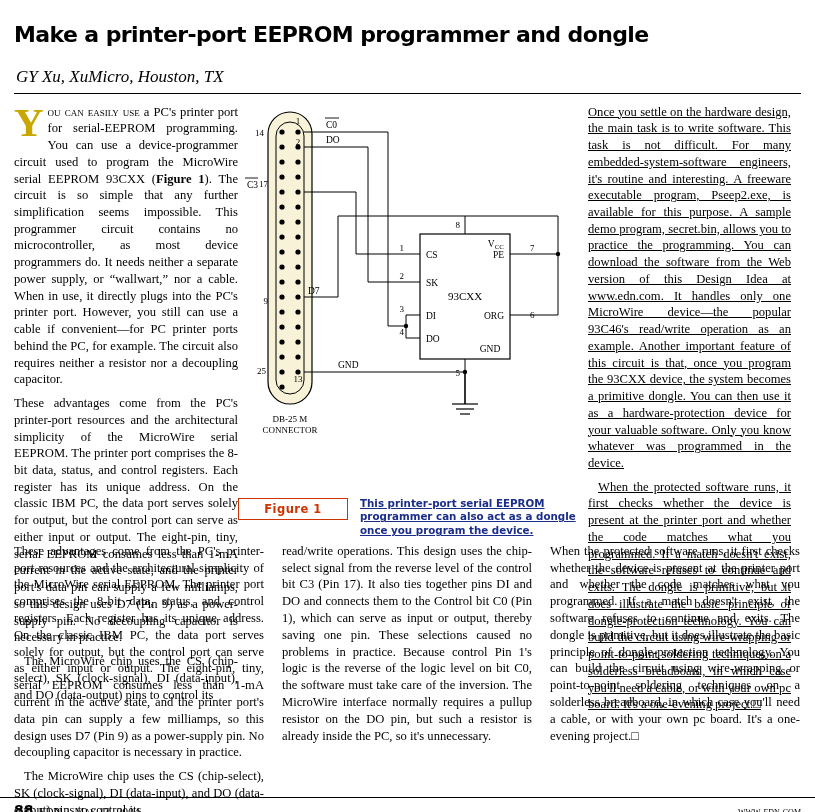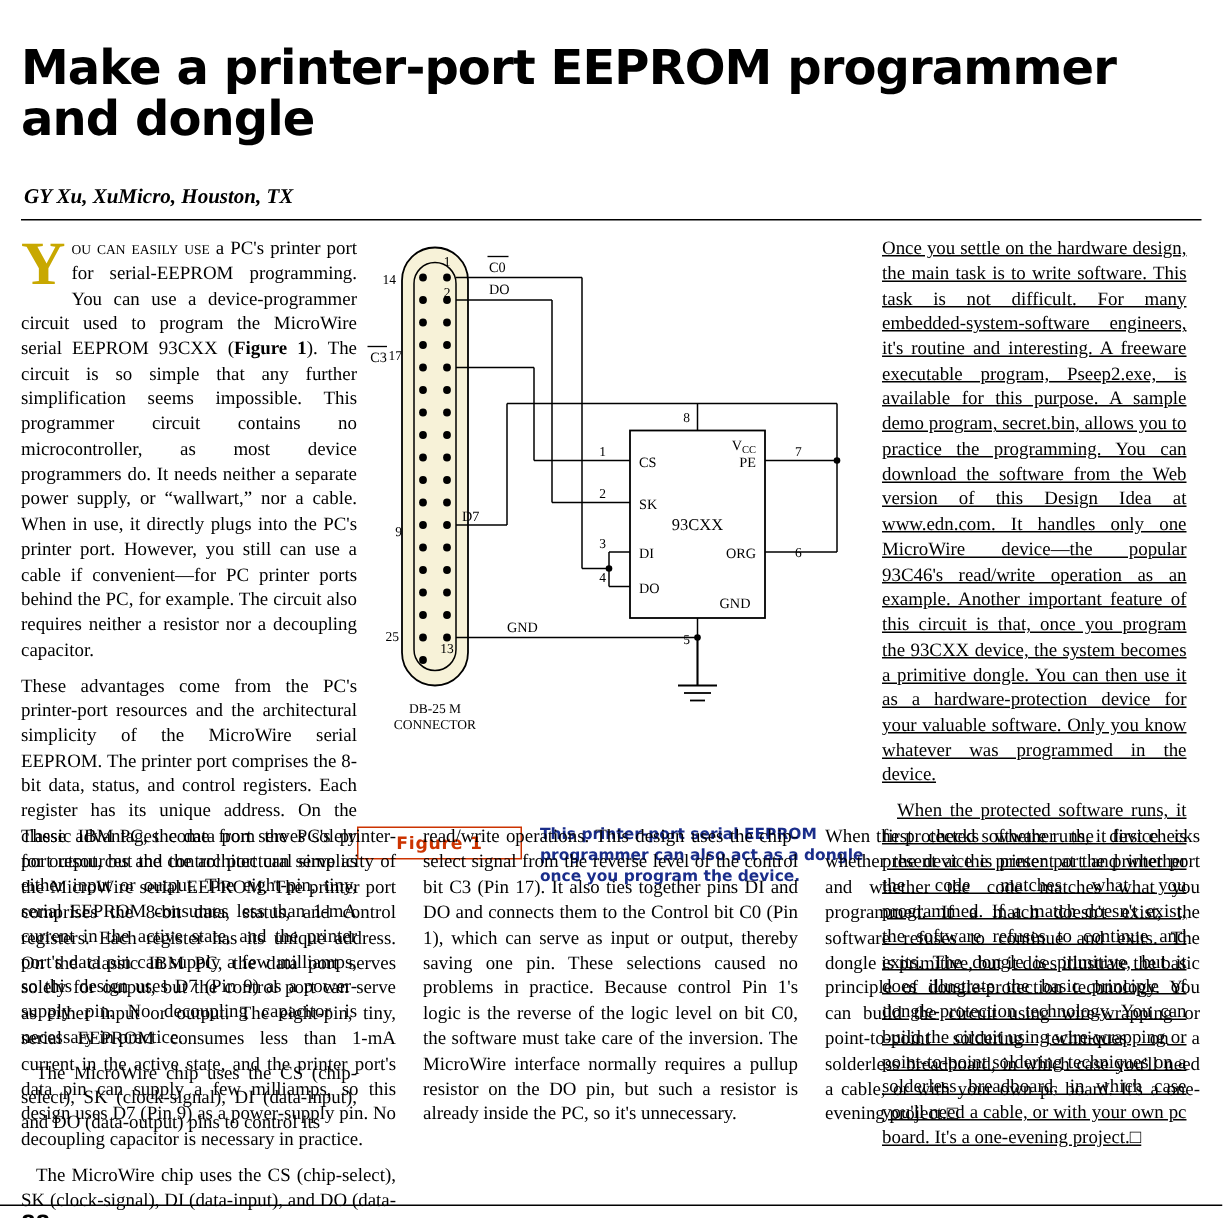--- a/index.html
+++ b/index.html
@@ -17,31 +17,30 @@
     position: relative;
     width: 815px;
     height: 812px;
     padding: 0;
   }
 
   
   .title {
     font-family: "DejaVu Sans", sans-serif;
     font-weight: bold;
-    font-size: 32px;
+    font-size: 22px;
     letter-spacing: -0.6px;
     line-height: 1.05;
     padding: 8px 14px 0 14px;
   }
   .byline {
     font-family: "Liberation Serif", serif;
     font-style: italic;
-    font-size: 14px;
+    font-size: 17px;
     padding: 6px 14px 0 16px;
-    font-weight: bold;
   }
   .title-rule {
     border-bottom: 1px solid #000;
     margin: 6px 14px 0 14px;
     height: 0;
   }
 
   
   .top-region {
     position: relative;
@@ -106,20 +105,21 @@
   }
   .fig-caption {
     position: absolute;
     left: 122px; top: -1px;
     width: 216px;
     font-family: "DejaVu Sans", sans-serif;
     font-weight: bold;
     font-size: 10.3px;
     line-height: 1.35;
     color: #1a2d8a;
+    text-decoration: underline;
   }
 
   
   .bottom-region {
     position: absolute;
     left: 14px;
     top: 528px;
     width: 787px;
     display: flex;
     gap: 18px;

